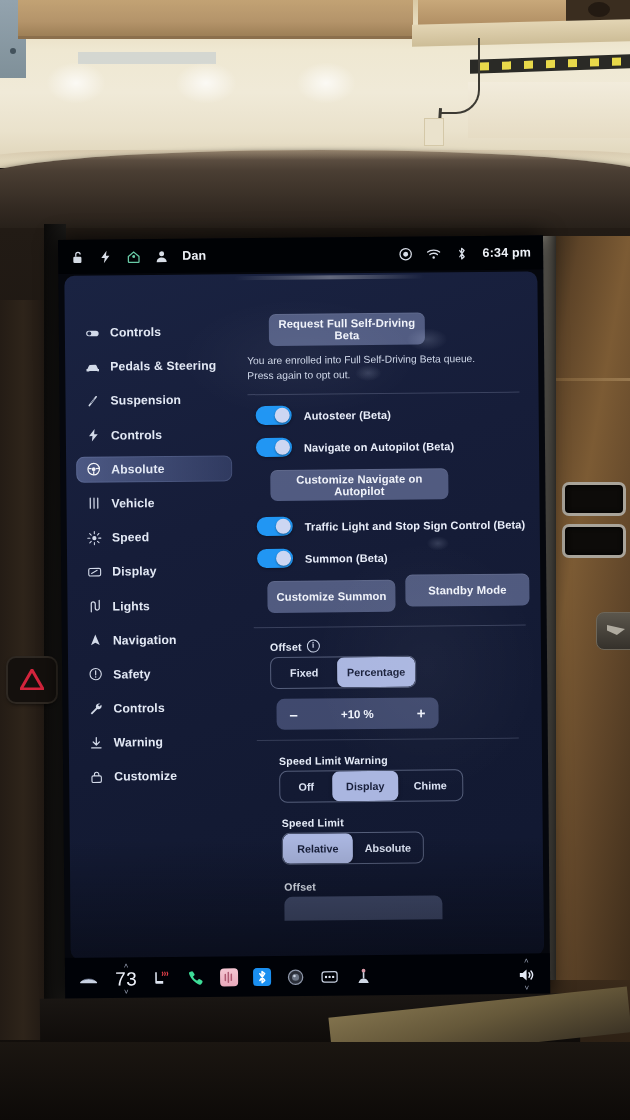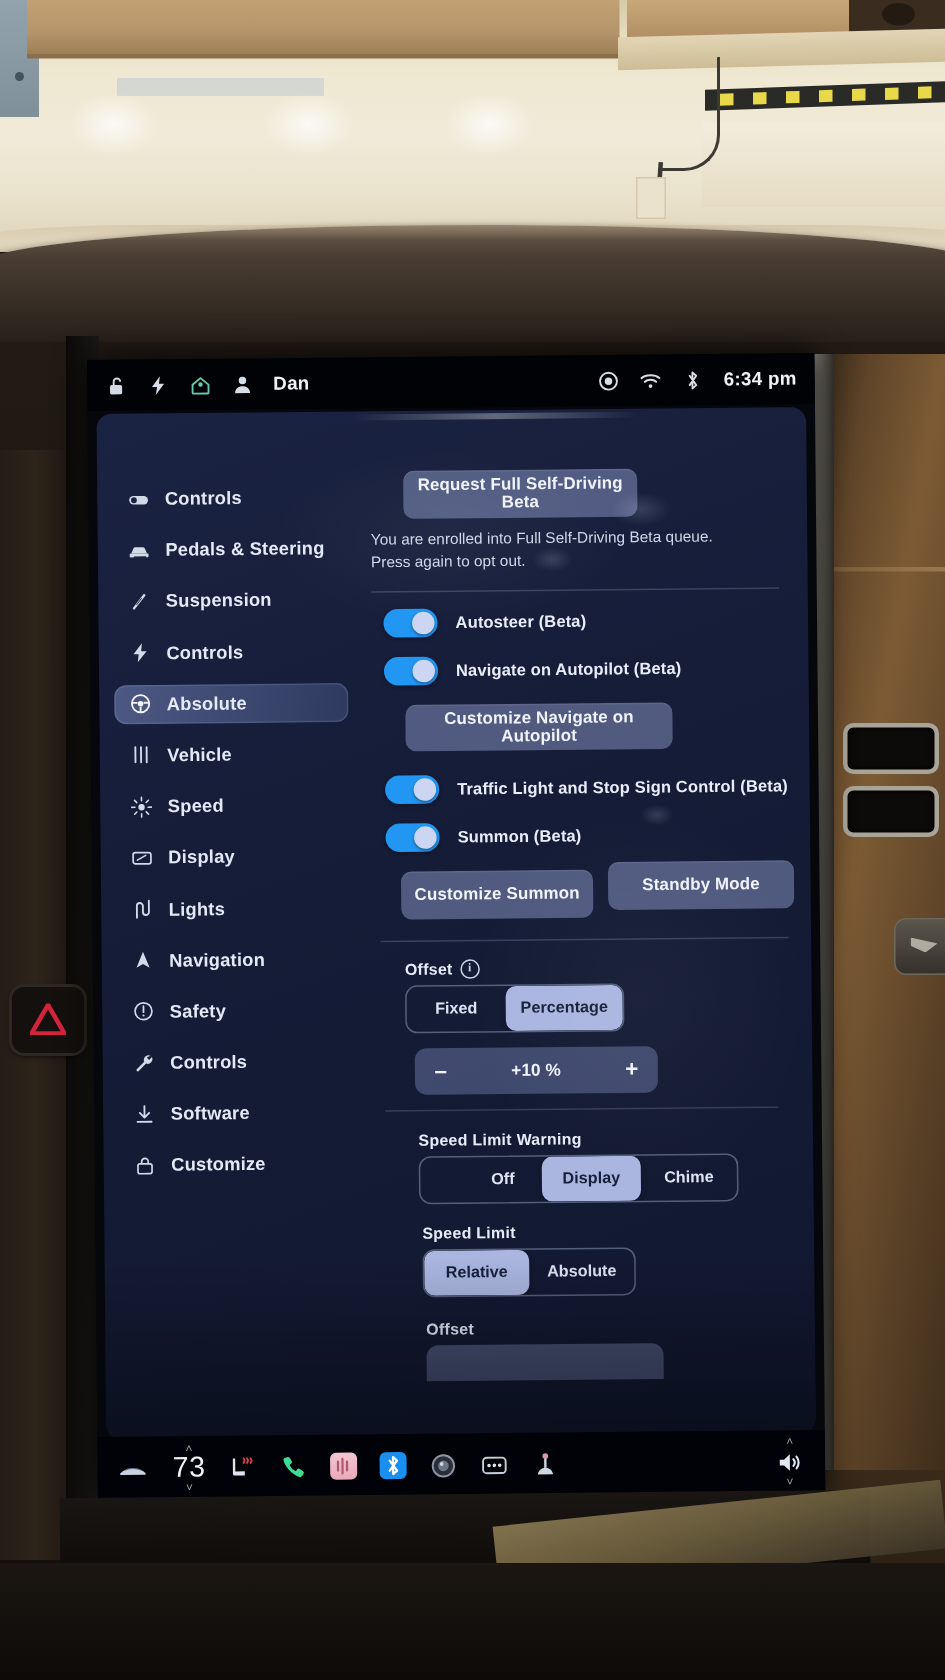--- a/index.html
+++ b/index.html
@@ -533,21 +533,21 @@
             <path d="M19 3.5 a5 5 0 0 0-6.8 6.3 L3.5 18.5 l2 2 L14.2 11.8 A5 5 0 0 0 20.5 5 L17.5 8 L15 5.5 Z" fill="#dfe6f4"></path>
           </svg>
           <span>Controls</span>
         </div>
 
         <div class="nav-item">
           <svg class="nav-ico" viewBox="0 0 24 24">
             <path d="M12 3 V14 M7 10 L12 15 L17 10" fill="none" stroke="#dfe6f4" stroke-width="2" stroke-linecap="round" stroke-linejoin="round"></path>
             <path d="M4.5 19.5 H19.5" stroke="#dfe6f4" stroke-width="2" stroke-linecap="round"></path>
           </svg>
-          <span>Software</span>
+          <span>Warning</span>
         </div>
 
         <div class="nav-item">
           <svg class="nav-ico" viewBox="0 0 24 24">
             <rect x="4.5" y="10" width="15" height="10.5" rx="2.2" fill="none" stroke="#dfe6f4" stroke-width="1.8"></rect>
             <path d="M8.5 10 V7.6 a3.5 3.5 0 0 1 7 0 V10" fill="none" stroke="#dfe6f4" stroke-width="1.8"></path>
           </svg>
           <span>Customize</span>
         </div>
       </div>
@@ -613,21 +613,21 @@
             <span class="st-val">+10 %</span>
             <span class="st-sign">+</span>
           </div>
         </div>
 
         <div class="div2"></div>
 
         <div class="blk blk-slw">
           <div class="sec-label">Speed Limit Warning</div>
           <div class="seg">
-            <div style="width:52px;margin-left:29px;">Off</div>
+            <div style="width:52px;">Off</div>
             <div class="on" style="width:66px;">Display</div>
             <div style="width:64px;">Chime</div>
           </div>
         </div>
 
         <div class="blk blk-sl">
           <div class="sec-label">Speed Limit</div>
           <div class="seg">
             <div class="on" style="width:70px;">Relative</div>
             <div style="width:70px;">Absolute</div>

